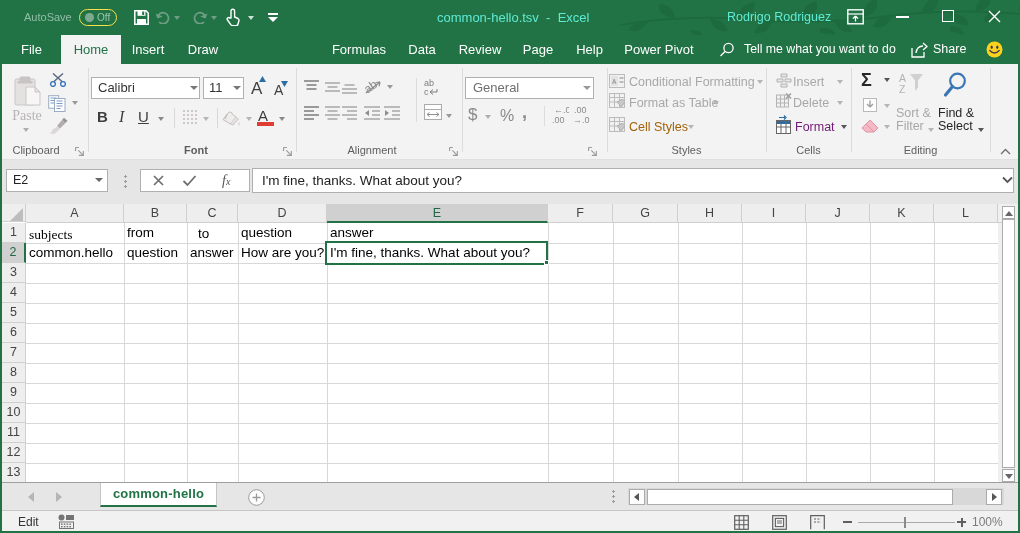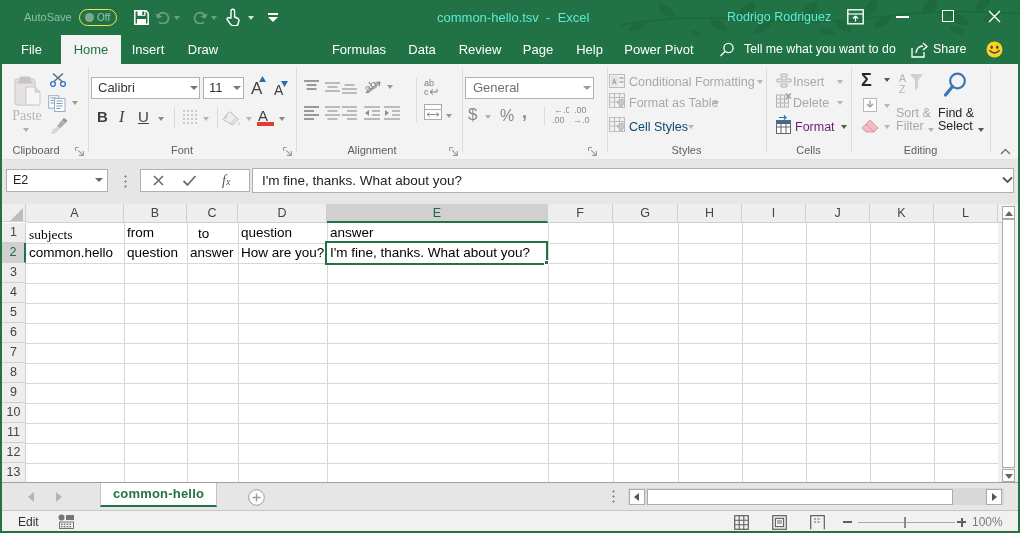--- a/index.html
+++ b/index.html
@@ -313,21 +313,21 @@
     <path d="M0.5 4.5 h15 M0.5 9 h15 M5.5 0.5 v14 M10.5 0.5 v14" stroke="#bcbcbc"></path>
     <path d="M8 9 l4.5 5 3.5-5.5 -2.5-2.5 z" fill="#cac7c7" stroke="#b0b0b0"></path>
   </svg>
   <div style="position:absolute;left:629px;top:32px;font-size:12.5px;color:#a8a8a8;">Format as Table</div>
   <div style="position:absolute;left:713px;top:37px;width:0;height:0;border-left:3px solid transparent;border-right:3px solid transparent;border-top:4px solid #b5b5b5;"></div>
   <svg style="position:absolute;left:609px;top:53px;" width="16" height="15" viewBox="0 0 16 15">
     <rect x="0.5" y="0.5" width="15" height="14" fill="#f2f1f1" stroke="#bcbcbc"></rect>
     <path d="M0.5 4.5 h15 M0.5 9 h15 M5.5 0.5 v14 M10.5 0.5 v14" stroke="#bcbcbc"></path>
     <path d="M8 9 l4.5 5 3.5-5.5 -2.5-2.5 z" fill="#cac7c7" stroke="#b0b0b0"></path>
   </svg>
-  <div style="position:absolute;left:629px;top:56px;font-size:12.5px;color:#0c4a6e;">Cell Styles</div>
+  <div style="position:absolute;left:629px;top:56px;font-size:12.5px;color:#a16207;">Cell Styles</div>
   <div style="position:absolute;left:688px;top:61px;width:0;height:0;border-left:3px solid transparent;border-right:3px solid transparent;border-top:4px solid #b5b5b5;"></div>
   <div class="gsep" style="left:462px;"></div>
 
   <svg style="position:absolute;left:776px;top:9px;" width="16" height="15" viewBox="0 0 16 15">
     <path d="M5 1 h6 v3 h-6 z M1 6 h6 v3 h-6 z M9 6 h6 v3 h-6 z M5 11 h6 v3 h-6 z" fill="#e8e6e6" stroke="#b4b4b4"></path>
   </svg>
   <div style="position:absolute;left:793px;top:11px;font-size:12.5px;color:#a8a8a8;">Insert</div>
   <div style="position:absolute;left:837px;top:16px;width:0;height:0;border-left:3px solid transparent;border-right:3px solid transparent;border-top:4px solid #b5b5b5;"></div>
   <svg style="position:absolute;left:776px;top:29px;" width="16" height="15" viewBox="0 0 16 15">
     <rect x="0.5" y="2" width="12" height="12" fill="#f2f1f1" stroke="#b4b4b4"></rect>
@@ -371,21 +371,21 @@
   </svg>
   <div style="position:absolute;left:938px;top:43px;width:44px;font-size:12.5px;color:#262626;line-height:13px;">Find &amp;<br>Select</div>
   <div style="position:absolute;left:978px;top:64px;width:0;height:0;border-left:3px solid transparent;border-right:3px solid transparent;border-top:4px solid #555;"></div>
   <svg style="position:absolute;left:1000px;top:84px;" width="11" height="7" viewBox="0 0 11 7">
       <path d="M1 6 L5.5 1.5 L10 6" stroke="#707070" stroke-width="1.4" fill="none"></path>
     </svg>
   <div class="gsep" style="left:766px;"></div>
   <div class="gsep" style="left:851px;"></div>
   <div class="gsep" style="left:990px;"></div>
   <div class="glabel" style="left:0; width:72px;">Clipboard</div>
-  <div class="glabel" style="left:88px; width:188px;">Font</div>
+  <div class="glabel" style="left:102px; width:188px;font-weight:bold;">Font</div>
   <div class="glabel" style="left:296px; width:152px;">Alignment</div>
   <div class="glabel" style="left:462px; width:116px;margin-top:32px;">Number</div>
   <div class="glabel" style="left:607px; width:159px;">Styles</div>
   <div class="glabel" style="left:766px; width:85px;">Cells</div>
   <div class="glabel" style="left:851px; width:139px;">Editing</div>
 </div>
 
 <div class="abs" id="fbar">
   <div class="whitebox" style="left:4px; top:9px; width:102px; height:23px; font-size:12.5px; color:#222; line-height:21px; padding-left:6px;">E2</div>
   <div style="position:absolute;left:93px;top:18px;width:0;height:0;border-left:4px solid transparent;border-right:4px solid transparent;border-top:4px solid #666;"></div>

